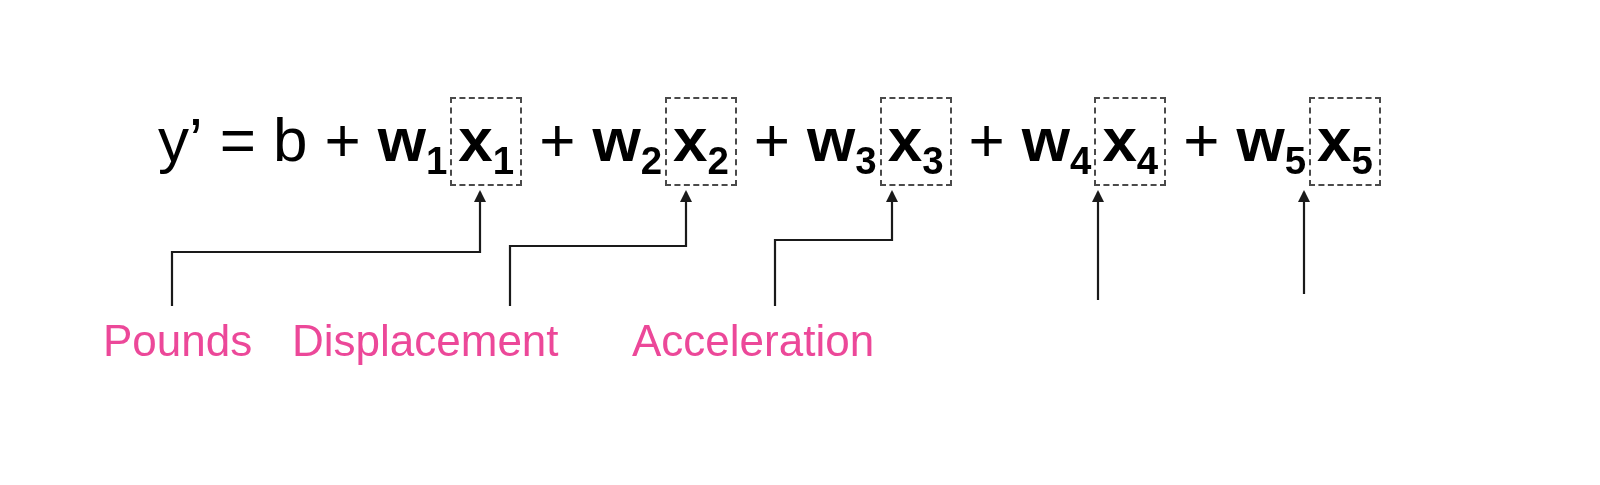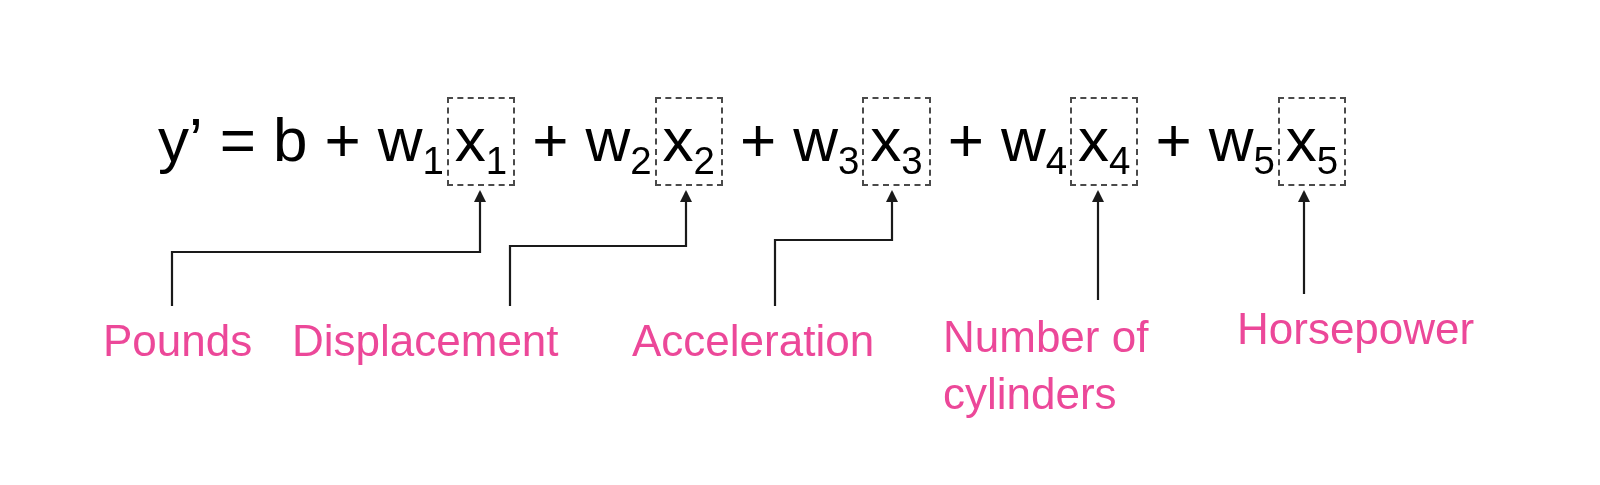--- a/index.html
+++ b/index.html
@@ -19,21 +19,21 @@
     position: absolute;
     left: 158px;
     top: 104px;
     font-size: 62px;
     white-space: nowrap;
     color: #000;
   }
   .equation .tok { margin-left: 17px; display: inline; }
   .equation .tok:first-child { margin-left: 0; }
   .equation sub { font-size: 0.62em; line-height: 0; }
-  .term { display: inline; }
+  .term { display: inline; font-weight: bold; }
   .xbox {
     border: 2px dashed #4a4a4a;
     padding: 6px 6px 10px 6px;
     margin-left: 3px;
   }
 
   
   svg.connectors {
     position: absolute;
     left: 0; top: 0;
@@ -77,16 +77,14 @@
     <path class="line" d="M 1304 294 L 1304 192" marker-end="url(#arrowhead)"></path>
   </svg>
 
   <div class="equation">
     <span class="tok">y’</span><span class="tok">=</span><span class="tok">b</span><span class="tok">+</span><span class="tok term"><span>w</span><sub>1</sub><span class="xbox"><span>x</span><sub>1</sub></span></span><span class="tok">+</span><span class="tok term"><span>w</span><sub>2</sub><span class="xbox"><span>x</span><sub>2</sub></span></span><span class="tok">+</span><span class="tok term"><span>w</span><sub>3</sub><span class="xbox"><span>x</span><sub>3</sub></span></span><span class="tok">+</span><span class="tok term"><span>w</span><sub>4</sub><span class="xbox"><span>x</span><sub>4</sub></span></span><span class="tok">+</span><span class="tok term"><span>w</span><sub>5</sub><span class="xbox"><span>x</span><sub>5</sub></span></span>
   </div>
 
   <div class="label label-pounds">Pounds</div>
   <div class="label label-acceleration">Acceleration</div>
   <div class="label label-displacement">Displacement</div>
-  <div class="label label-cylinders">Number of cylinders</div>
-  <div class="label label-horsepower">Horsepower</div>
 
 </div>
 
 </body></html>

